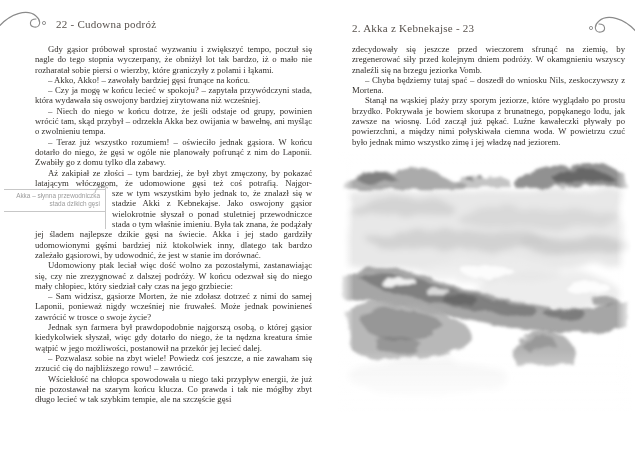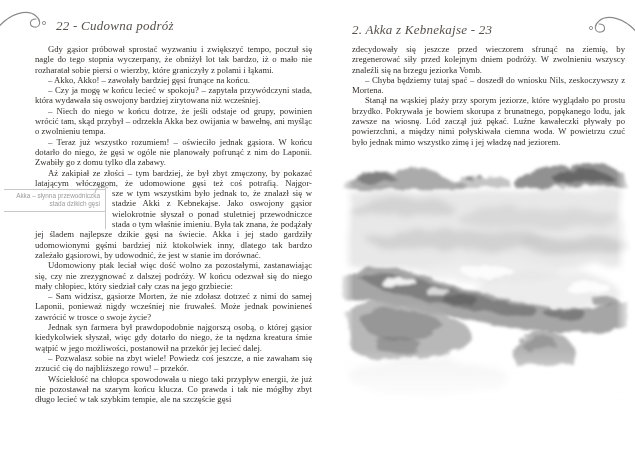--- a/index.html
+++ b/index.html
@@ -6,21 +6,21 @@
   body{
     width:635px;height:449px;position:relative;overflow:hidden;
     background:#ffffff;
     font-family:"Liberation Serif", serif;
   }
   .spread{position:absolute;inset:0;background:#ffffff;}
 
   
   .running-head{
     position:absolute;top:17px;
-    font-style:italic;font-size:13px;letter-spacing:.25px;
+    font-size:11px;letter-spacing:.25px;
     color:#57514c;white-space:nowrap;
   }
   .running-head.left{left:56px;top:18px;}
   .running-head.right{left:352px;width:238px;top:22px;text-align:left;}
 
   .ornament{position:absolute;}
   .ornament.left{left:-2px;top:6px;}
   .ornament.right{right:-2px;top:11px;}
 
   
@@ -87,26 +87,26 @@
       <span class="note-float">
         <svg class="note-arrow" width="16" height="11" viewBox="0 0 16 11">
           <path d="M1,10 C2,4 7,1 14,5" fill="none" stroke="#b0b0b0" stroke-width="0.9"></path>
         </svg>
         <span class="note-box">Akka – słynna przewodniczka stada dzikich gęsi</span>
       </span><span>sze w tym wszystkim było jednak to, że znalazł się w stadzie Akki z Kebnekajse. Jako oswojony gąsior wielokrotnie słyszał o ponad stuletniej przewodniczce stada o tym właśnie imieniu. Była tak znana, że podążały jej śladem najlepsze dzikie gęsi na świecie. Akka i jej stado gardziły udomowionymi gęśmi bardziej niż ktokolwiek inny, dlatego tak bardzo zależało gąsiorowi, by udowodnić, że jest w stanie im dorównać.</span>
     </p>
     <p class="ind">Udomowiony ptak leciał więc dość wolno za pozostałymi, zastanawiając się, czy nie zrezygnować z dalszej podróży. W końcu odezwał się do niego mały chłopiec, który siedział cały czas na jego grzbiecie:</p>
     <p class="ind">– Sam widzisz, gąsiorze Morten, że nie zdołasz dotrzeć z nimi do samej Laponii, ponieważ nigdy wcześniej nie fruwałeś. Może jednak powinieneś zawrócić w trosce o swoje życie?</p>
     <p class="ind">Jednak syn farmera był prawdopodobnie najgorszą osobą, o której gąsior kiedykolwiek słyszał, więc gdy dotarło do niego, że ta nędzna kreatura śmie wątpić w jego możliwości, postanowił na przekór jej lecieć dalej.</p>
-    <p class="ind">– Pozwalasz sobie na zbyt wiele! Powiedz coś jeszcze, a nie zawaham się zrzucić cię do najbliższego rowu! – przekór.</p>
+    <p class="ind">– Pozwalasz sobie na zbyt wiele! Powiedz coś jeszcze, a nie zawaham się zrzucić cię do najbliższego rowu! – zawrócić.</p>
     <p class="ind">Wściekłość na chłopca spowodowała u niego taki przypływ energii, że już nie pozostawał na szarym końcu klucza. Co prawda i tak nie mógłby zbyt długo lecieć w tak szybkim tempie, ale na szczęście gęsi</p>
   </div>
 
   <div class="col col-right">
-    <p>zdecydowały się jeszcze przed wieczorem sfrunąć na ziemię, by zregenerować siły przed kolejnym dniem podróży. W zwolnieniu wszyscy znaleźli się na brzegu jeziorka Vomb.</p>
+    <p>zdecydowały się jeszcze przed wieczorem sfrunąć na ziemię, by zregenerować siły przed kolejnym dniem podróży. W okamgnieniu wszyscy znaleźli się na brzegu jeziorka Vomb.</p>
     <p class="ind">– Chyba będziemy tutaj spać – doszedł do wniosku Nils, zeskoczywszy z Mortena.</p>
     <p class="ind">Stanął na wąskiej plaży przy sporym jeziorze, które wyglądało po prostu brzydko. Pokrywała je bowiem skorupa z brunatnego, popękanego lodu, jak zawsze na wiosnę. Lód zaczął już pękać. Luźne kawałeczki pływały po powierzchni, a między nimi połyskiwała ciemna woda. W powietrzu czuć było jednak mimo wszystko zimę i jej władzę nad jeziorem.</p>
   </div>
 
   <svg class="illustration" width="294" height="260" viewBox="0 0 294 260">
     <defs>
       <filter id="wc" x="-20%" y="-20%" width="140%" height="140%">
         <feTurbulence type="fractalNoise" baseFrequency="0.05 0.08" numOctaves="3" seed="7" result="n"></feTurbulence>
         <feDisplacementMap in="SourceGraphic" in2="n" scale="9"></feDisplacementMap>
         <feGaussianBlur stdDeviation="1.4"></feGaussianBlur>

